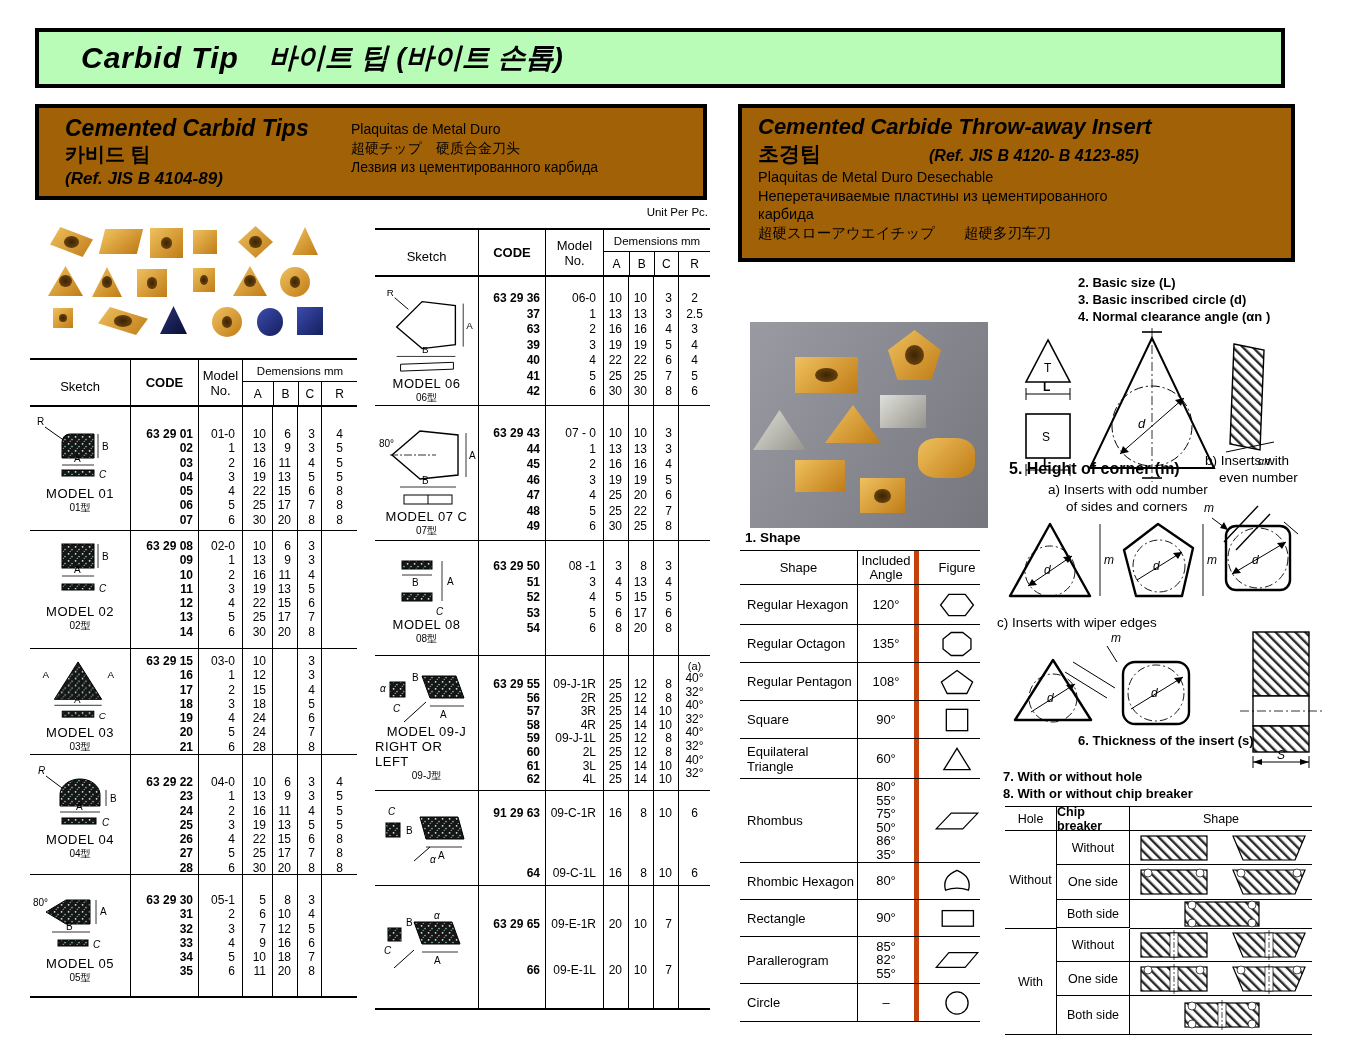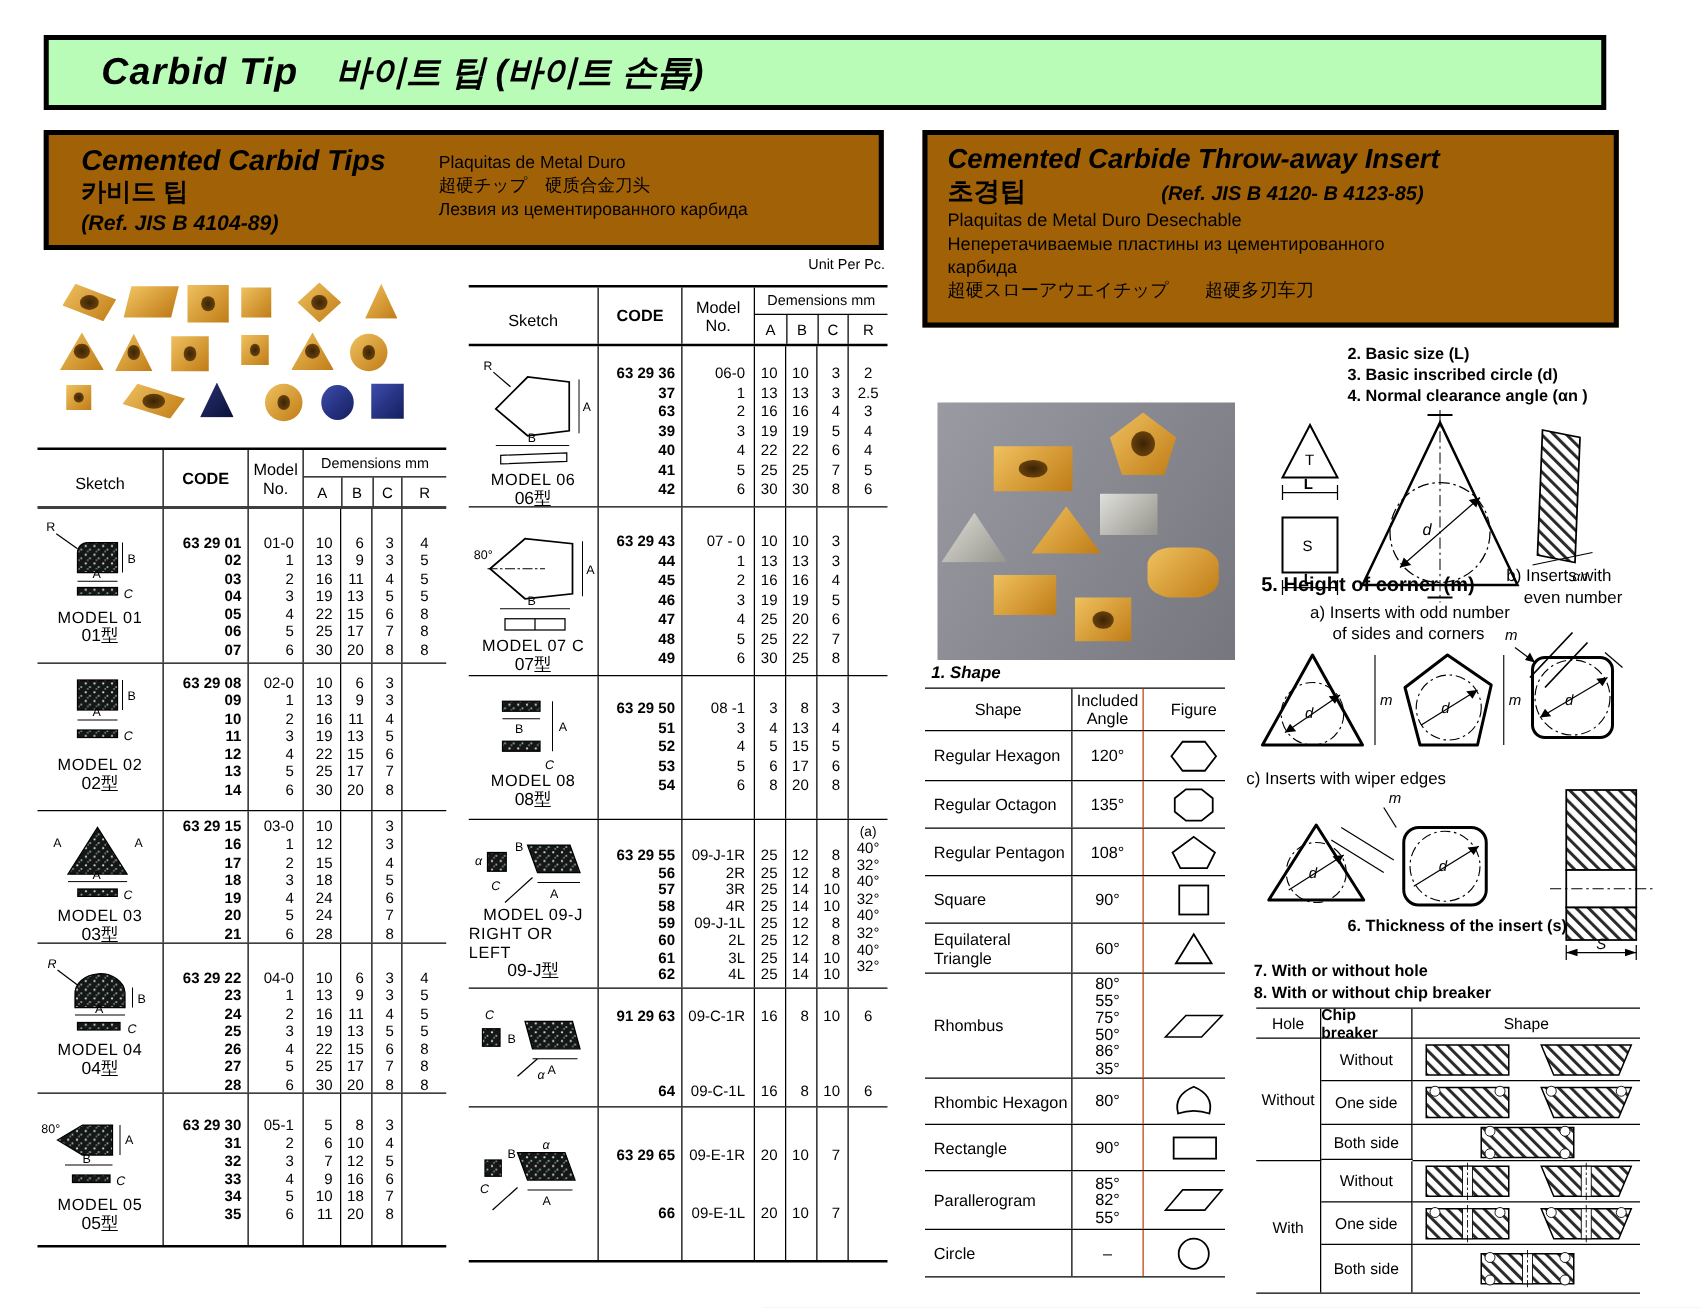--- a/index.html
+++ b/index.html
@@ -40,21 +40,21 @@
   .tgroup .c{padding-top:var(--pt);}
   .cc,.cm,.ca,.cb,.ccx,.cr,.th.cc,.th.cm,.th.dims{border-left:1px solid #000;}
   .cc{font-weight:bold;}
   .c[data-rows]>div{text-align:right;}
   .cc[data-rows]>div{padding-right:5px;}
   .cm[data-rows]>div{padding-right:7px;}
   .ca[data-rows]>div,.cb[data-rows]>div,.ccx[data-rows]>div{padding-right:6px;}
   .cr[data-rows]>div{text-align:center;padding-right:0;}
   .cs{display:flex;flex-direction:column;align-items:center;padding-top:7px !important;}
   .mlabel{font-size:13px;letter-spacing:0.5px;line-height:15px;}
-  .mlabel2{font-size:14px;line-height:14px;}
+  .mlabel2{font-size:10px;line-height:14px;}
   .rnote{height:12px;line-height:12px;text-align:center;font-size:11px;}
   #ltab{left:30px;top:358px;width:327px;}
   #ltab .cs,#ltab .th.cs{width:100px;}
   #ltab .cc,#ltab .th.cc{width:68px;}
   #ltab .cm,#ltab .th.cm{width:44px;}
   #ltab .ca{width:30px;} #ltab .cb{width:25px;} #ltab .ccx{width:24px;} #ltab .cr{width:36px;}
   #ltab .th.dims{width:115px;}
   #ltab .dimcols span:nth-child(1){width:30px;} #ltab .dimcols span:nth-child(2){width:25px;}
   #ltab .dimcols span:nth-child(3){width:24px;} #ltab .dimcols span:nth-child(4){width:36px;}
   #ltab [data-rows]>div{height:14.3px;line-height:14.3px;}
@@ -83,26 +83,26 @@
   .ins.silver{background:linear-gradient(135deg,#e0e0da,#94948c);}
   .tri{clip-path:polygon(50% 0,100% 100%,0 100%);}
   .dia{clip-path:polygon(50% 0,100% 50%,50% 100%,0 50%);}
   .loz{clip-path:polygon(0 58%,24% 0,100% 42%,76% 100%);}
   .pent{clip-path:polygon(50% 0,100% 40%,82% 100%,18% 100%,0 40%);}
   .rnd{border-radius:50%;}
   .rsq{border-radius:35%;}
   .hole::after{content:"";position:absolute;left:32%;top:30%;width:36%;height:40%;border-radius:50%;background:radial-gradient(#3a2404,#7a4c10);}
 
   
-  #shape-title{position:absolute;left:745px;top:530px;font-size:13.5px;font-weight:bold;font-style:italic;}
+  #shape-title{position:absolute;left:745px;top:530px;font-size:13.5px;font-weight:bold;}
   .stable{position:absolute;left:740px;top:550px;width:240px;border-top:1.5px solid #000;font-size:13px;}
   .srow{display:flex;border-bottom:1.5px solid #000;align-items:stretch;}
   .s1{width:117px;display:flex;align-items:center;padding-left:7px;}
   .s2{width:57px;border-left:1px solid #000;display:flex;align-items:center;justify-content:center;text-align:center;line-height:13.5px;}
-  .s3{width:66px;border-left:1px solid #c2410c;display:flex;align-items:center;justify-content:center;padding-left:15px;}
+  .s3{width:66px;border-left:5px solid #c2410c;display:flex;align-items:center;justify-content:center;padding-left:15px;}
   .srow.hd .s1{justify-content:center;padding-left:0;}
 
   
   .note{position:absolute;font-weight:bold;font-size:13px;line-height:17px;}
   .note.light{font-weight:normal;font-size:13.5px;}
   .diag{position:absolute;}
 
   
   .htable{position:absolute;left:1005px;top:806px;width:307px;border-top:1.5px solid #000;border-bottom:1.5px solid #000;font-size:12.5px;display:grid;grid-template-columns:52px 73px 182px;}
   .htable .hd{height:24px;border-bottom:1.5px solid #000;display:flex;align-items:center;justify-content:center;}

